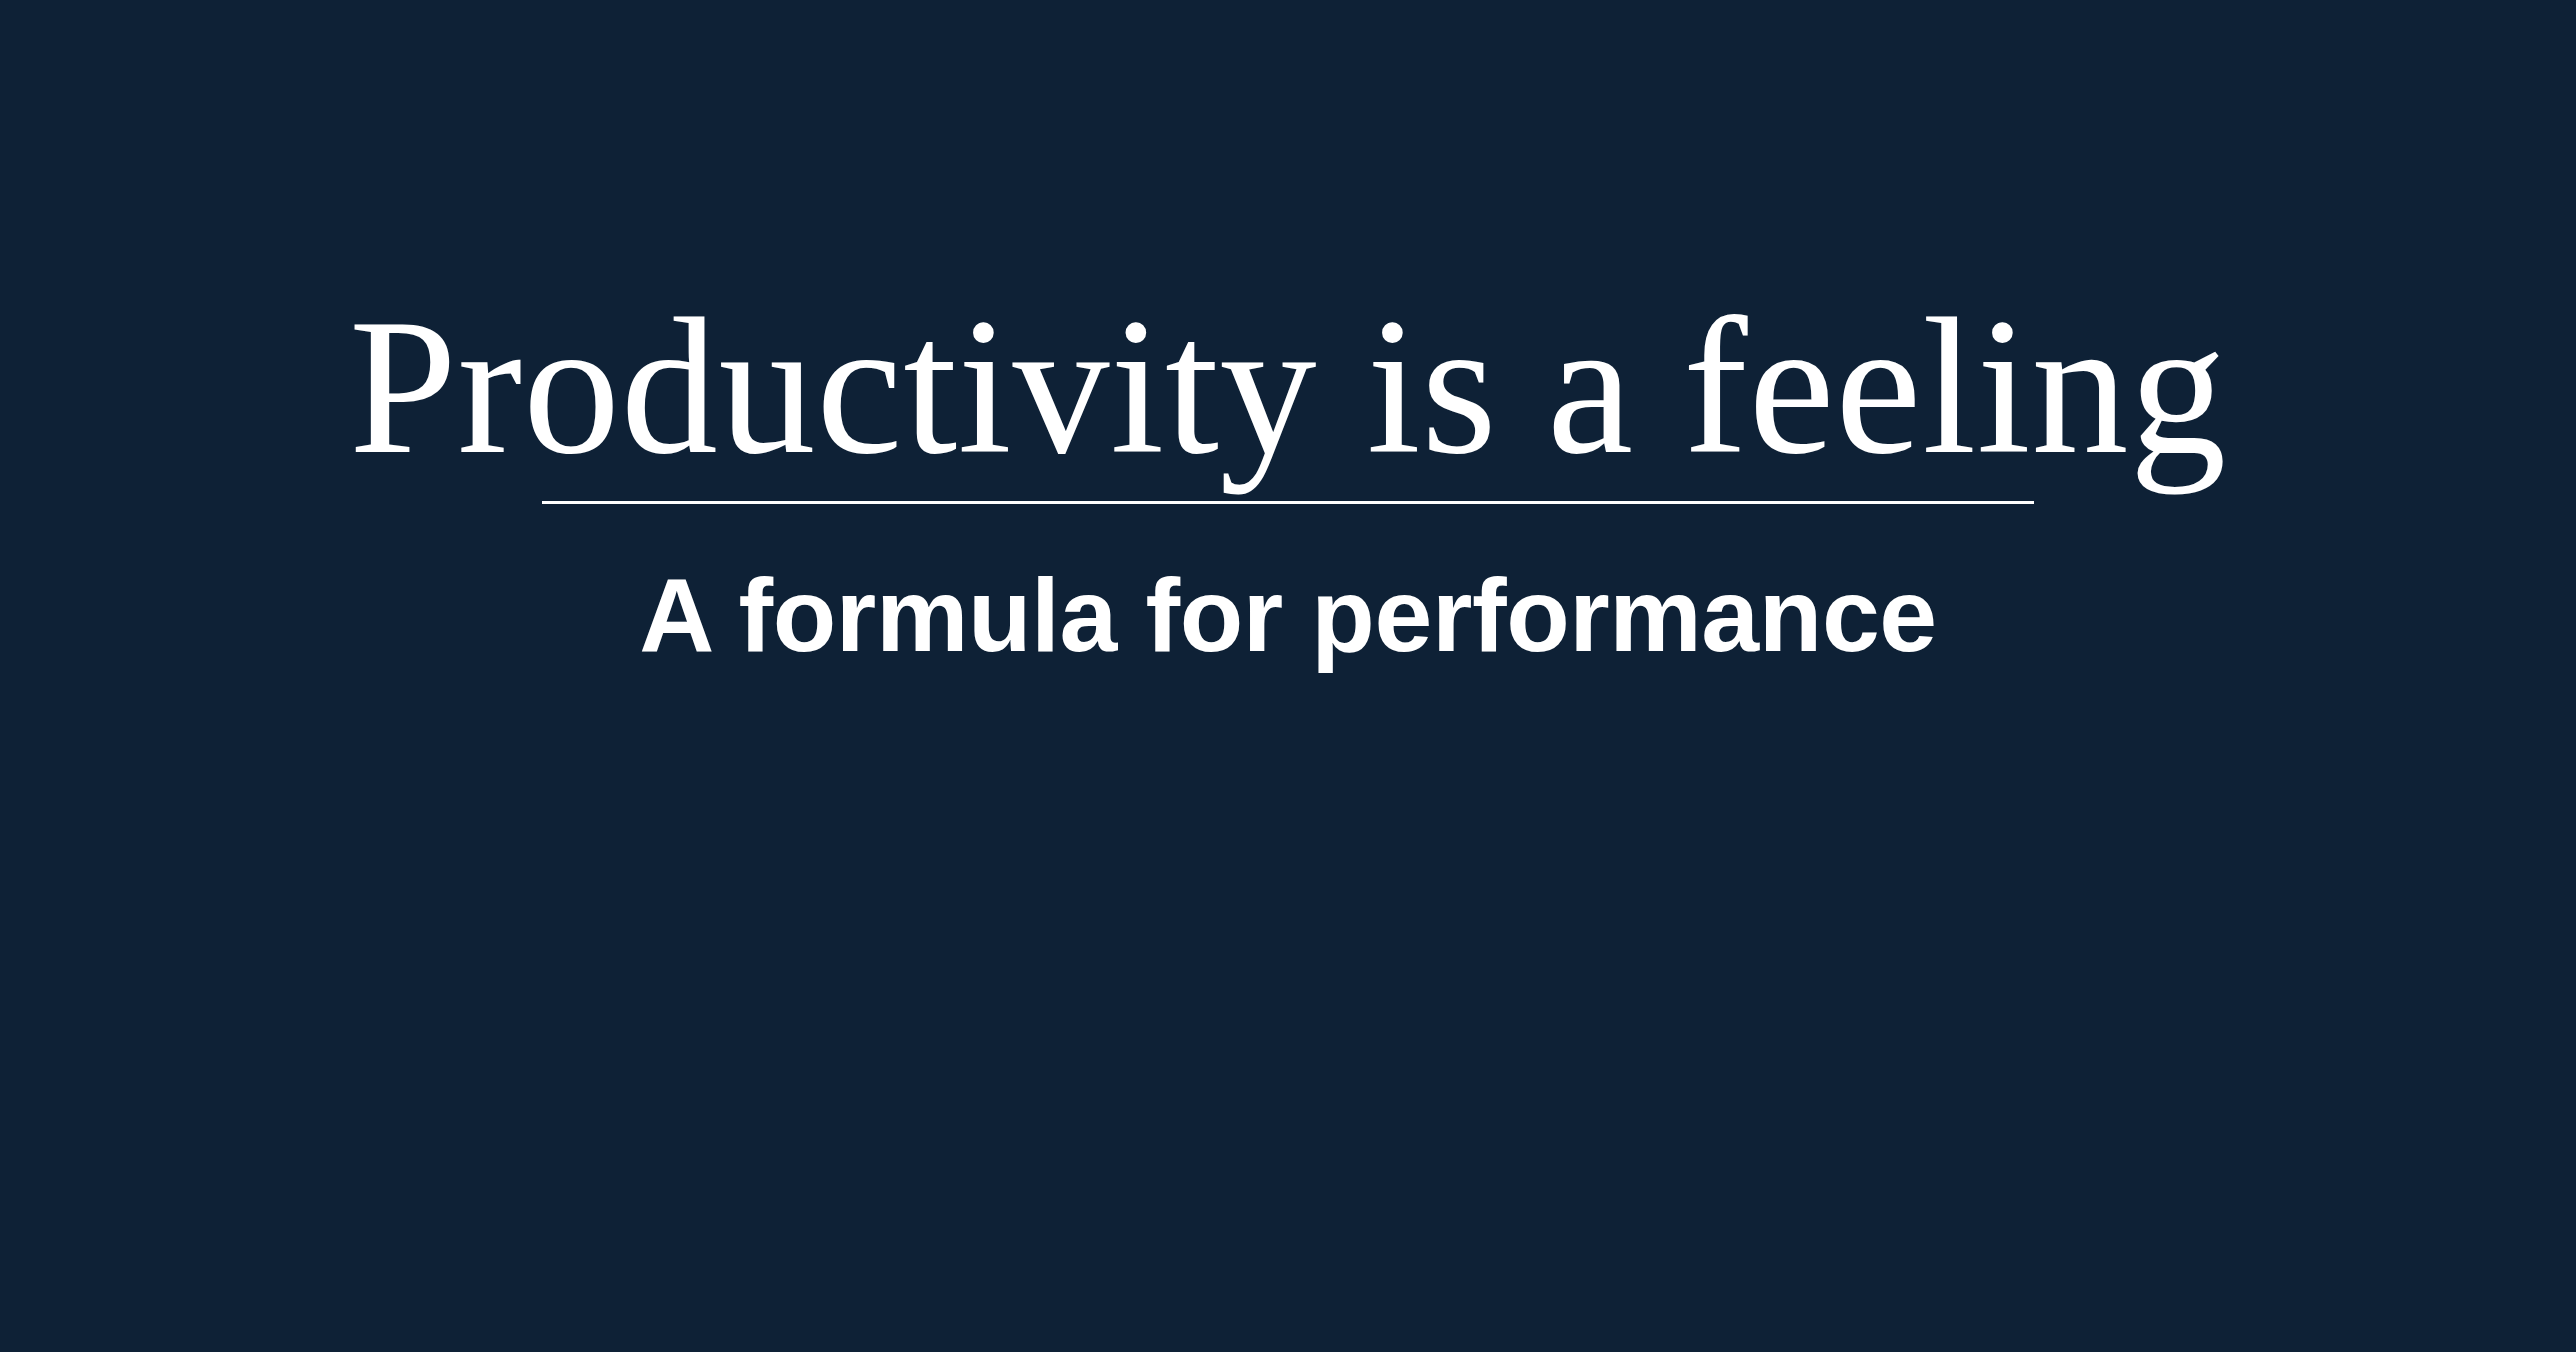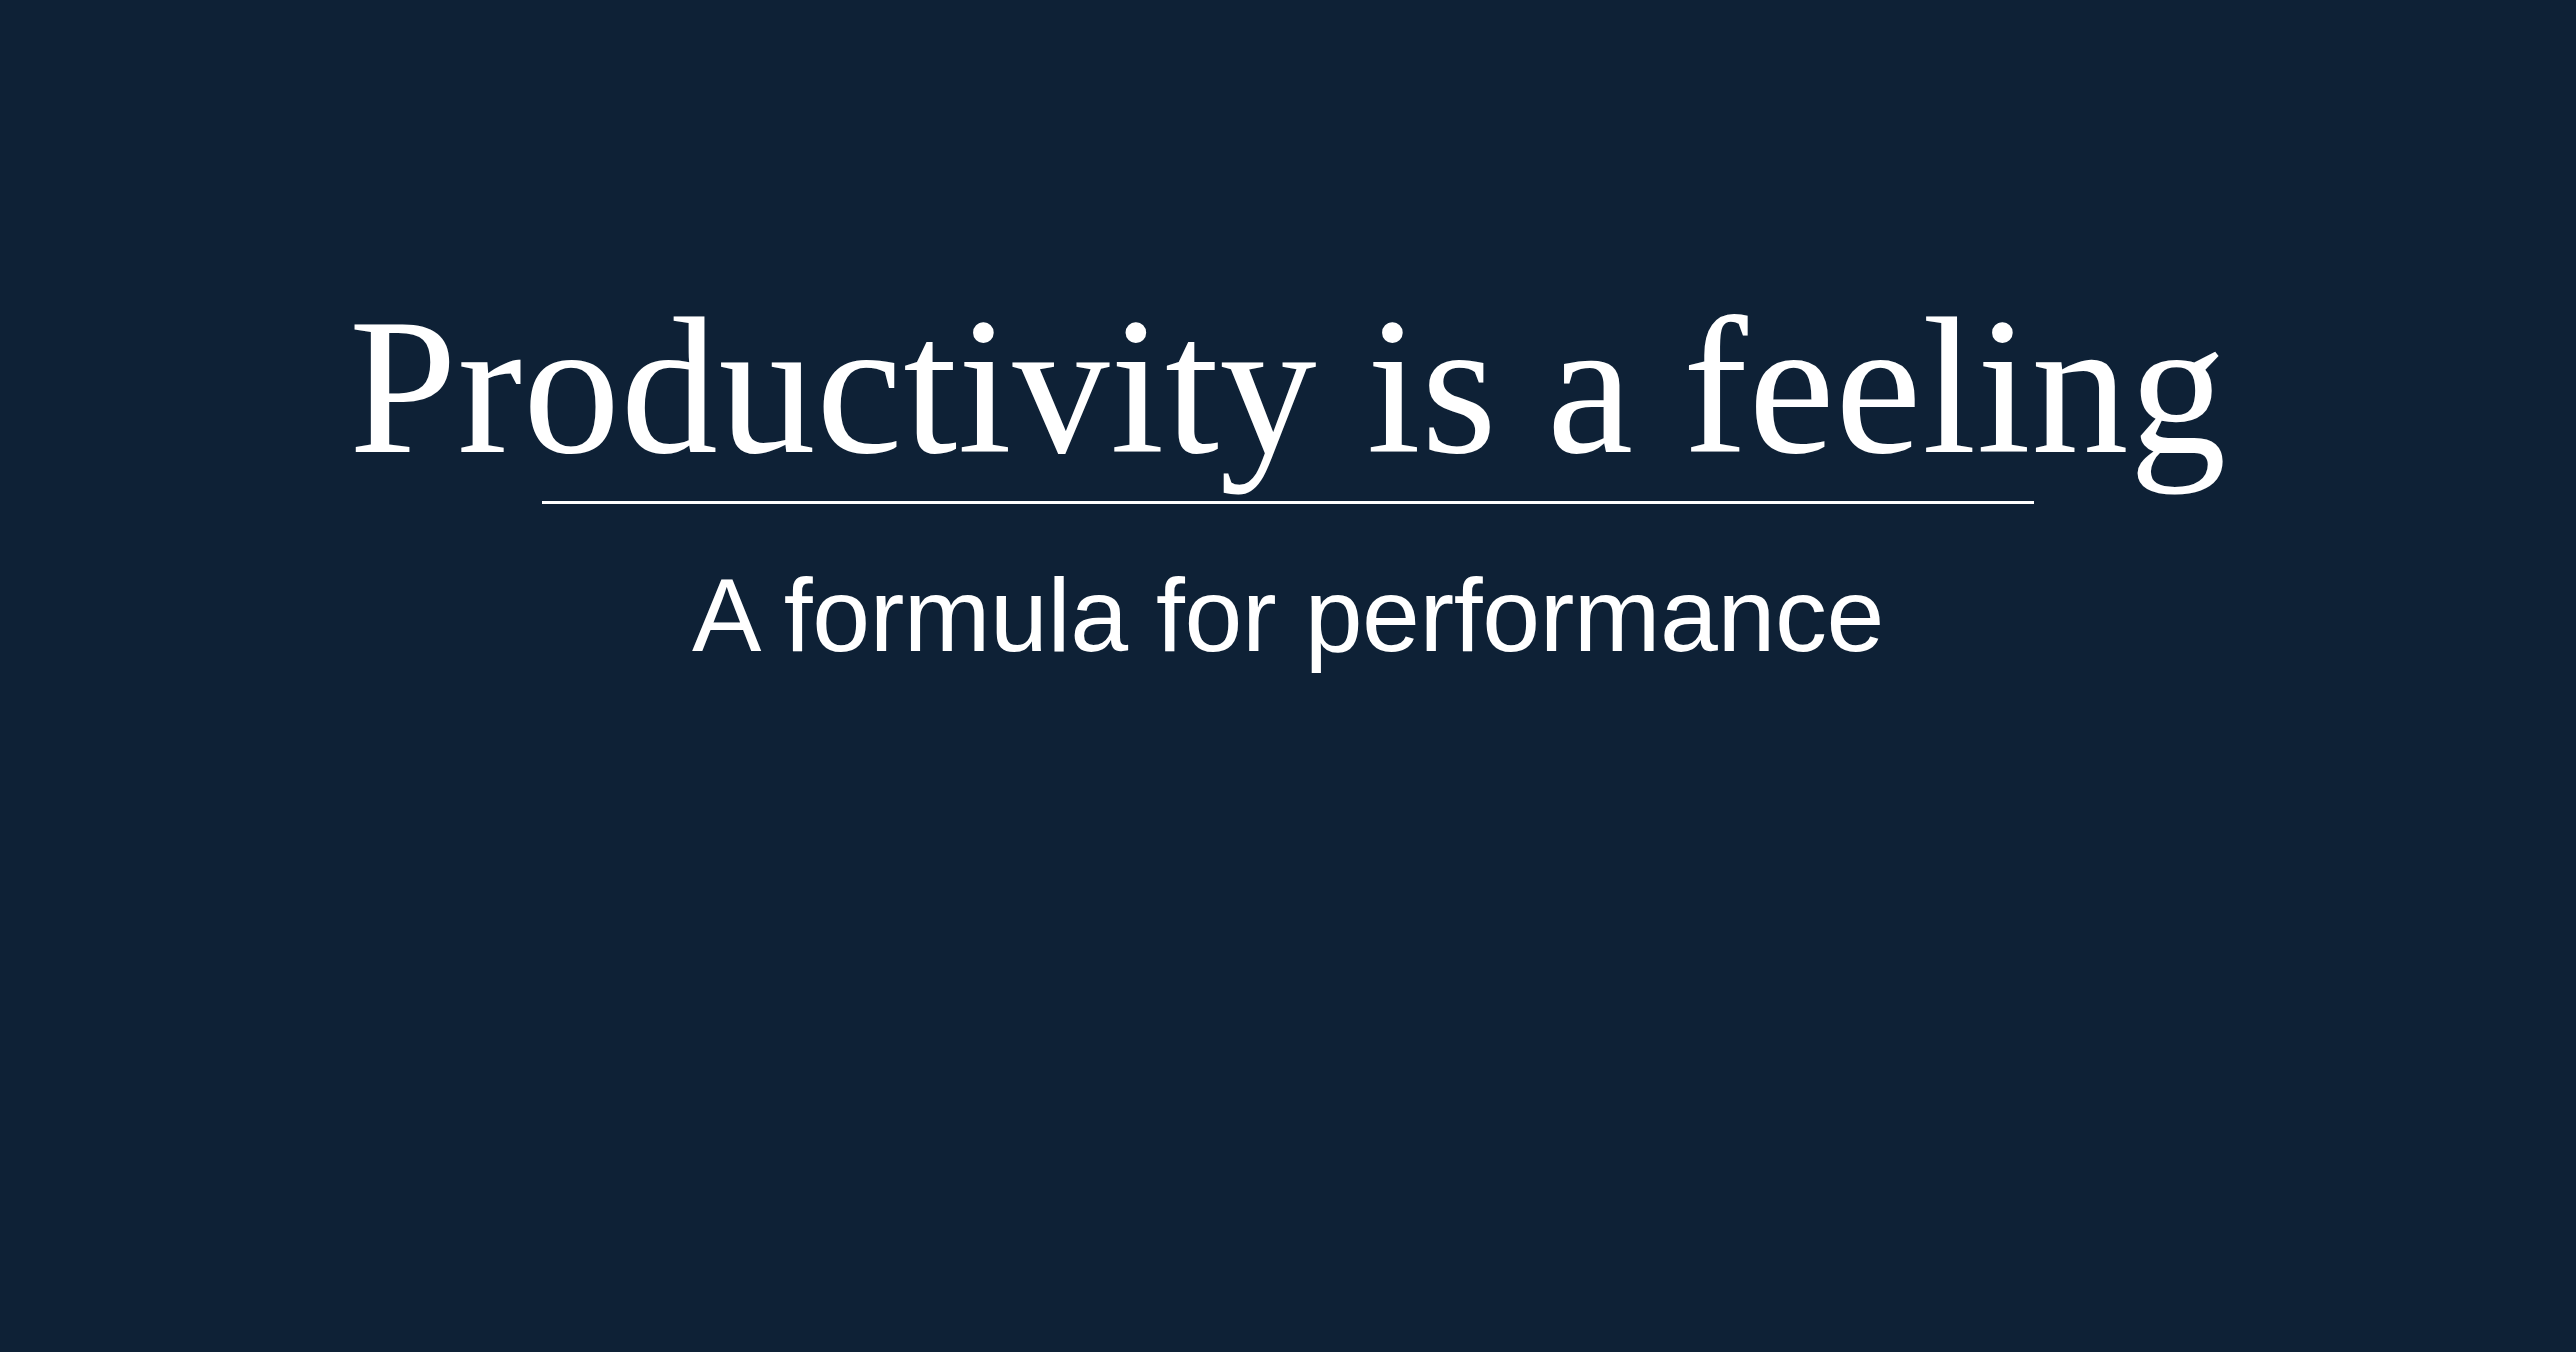--- a/index.html
+++ b/index.html
@@ -61,21 +61,21 @@
   .title-rule {
     width: 1492px;
     height: 3.4px;
     background: #ffffff;
     margin-top: 17px;
     border-radius: 0;
   }
 
   .slide-subtitle {
     font-family: "Liberation Sans", "DejaVu Sans", sans-serif;
-    font-weight: 400;
+    font-weight: 700;
     font-size: 104px;
     line-height: 1.0;
     color: #ffffff;
     letter-spacing: -0.004em;
     white-space: nowrap;
     margin: 0;
     padding: 0;
     margin-top: 59px;
     text-align: center;
   }

